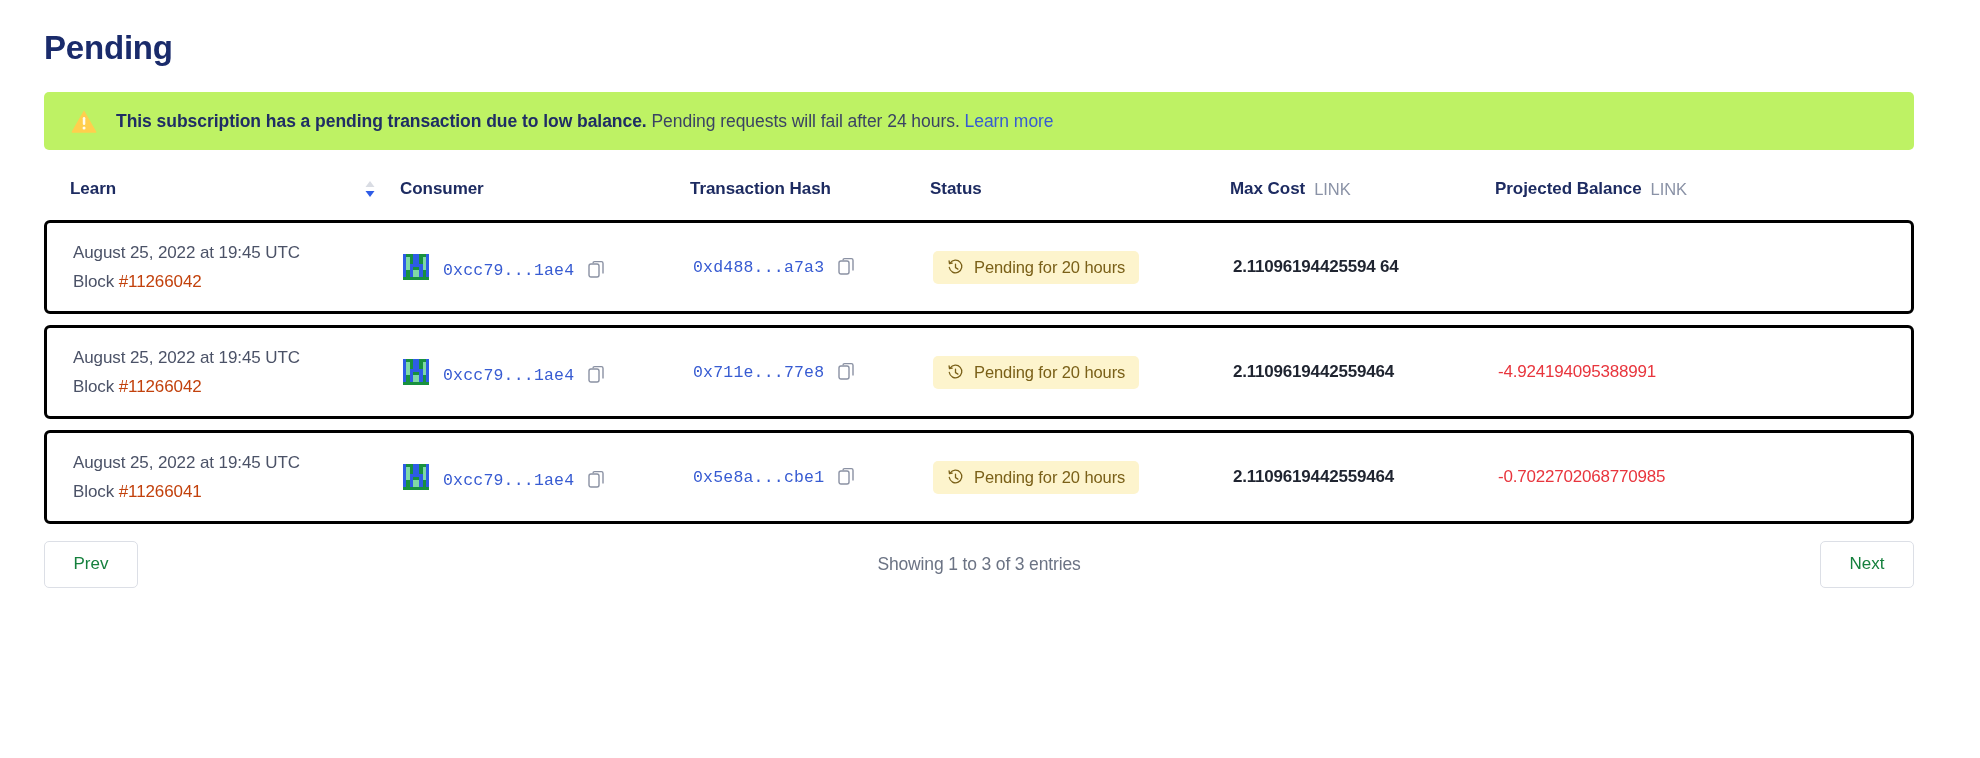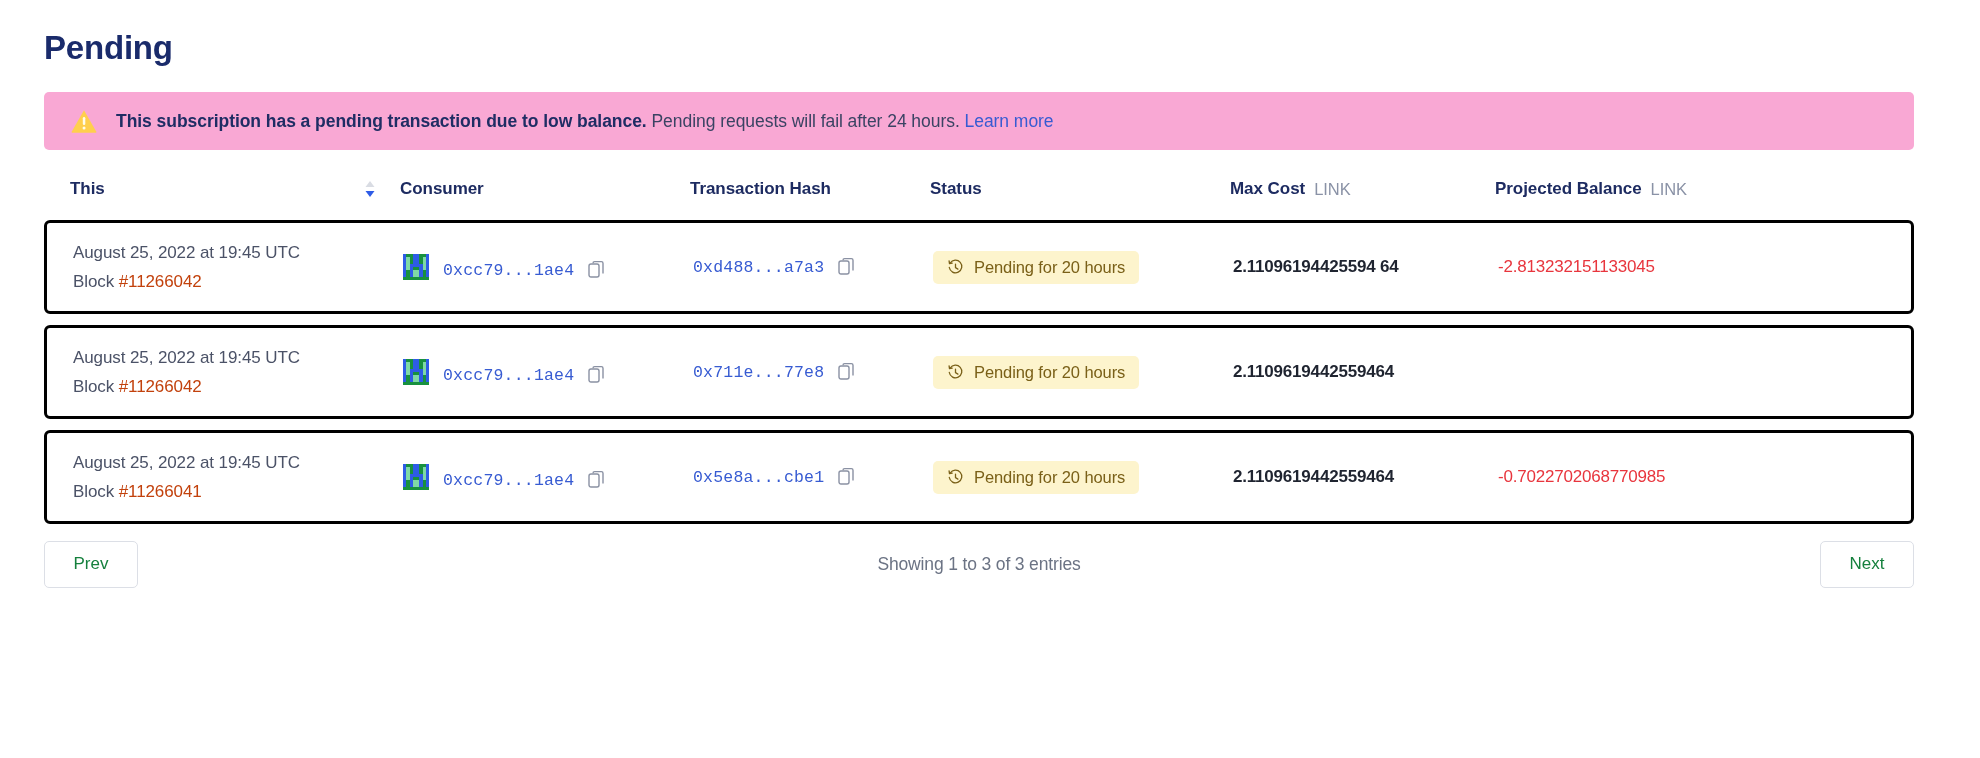--- a/index.html
+++ b/index.html
@@ -33,21 +33,21 @@
     line-height: 44px;
     font-weight: 700;
     color: #1a2b6b;
     letter-spacing: -0.2px;
   }
 
   
   .banner {
     margin-top: 22px;
     height: 58px;
-    background: #f9a8d4;
+    background: #bef264;
     border-radius: 5px;
     display: flex;
     align-items: center;
     padding: 0 26px;
     box-sizing: border-box;
   }
   .banner-icon {
     flex: 0 0 auto;
     width: 28px;
     height: 28px;
@@ -252,21 +252,21 @@
       <span>This subscription has a pending transaction due to low balance.</span>
       <span class="muted">Pending requests will fail after 24 hours.</span>
       <a class="banner-link" href="#">Learn more</a>
     </div>
   </div>
 
   <div class="table">
 
     <div class="row-grid thead">
       <div class="th">
-        <span>This</span>
+        <span>Learn</span>
         <span class="sort-icon">
           <svg viewBox="0 0 12 20" width="12" height="20" aria-hidden="true">
             <path d="M6 2 L10.5 8 L1.5 8 Z" fill="#d9dce3"></path>
             <path d="M6 18 L1.5 12 L10.5 12 Z" fill="#2e5ce6"></path>
           </svg>
         </span>
       </div>
       <div class="th">
         <span>Consumer</span>
       </div>
@@ -333,21 +333,20 @@
             <svg viewBox="0 0 17 17" width="17" height="17" aria-hidden="true">
               <path d="M3.2 4.1 A6.3 6.3 0 1 1 2.3 8.5" fill="none" stroke="#7a6018" stroke-width="1.3" stroke-linecap="round"></path>
               <path d="M2.1 1.9 L2.5 4.7 L5.2 4.1" fill="none" stroke="#7a6018" stroke-width="1.3" stroke-linecap="round" stroke-linejoin="round"></path>
               <path d="M8.5 5.2 L8.5 8.6 L10.9 10.1" fill="none" stroke="#7a6018" stroke-width="1.3" stroke-linecap="round"></path>
             </svg>
           </span>
           <span>Pending for 20 hours</span>
         </span>
       </div>
       <div class="cell-cost">2.11096194425594 64</div>
-      <div class="cell-balance">-2.813232151133045</div>
     </div>
 
     <div class="row-grid trow">
       <div class="cell-time">
         <div class="line1">August 25, 2022 at 19:45 UTC</div>
         <div class="line2">
           <span>Block</span>
           <a class="block-link" href="#">#11266042</a>
         </div>
       </div>
@@ -390,20 +389,21 @@
             <svg viewBox="0 0 17 17" width="17" height="17" aria-hidden="true">
               <path d="M3.2 4.1 A6.3 6.3 0 1 1 2.3 8.5" fill="none" stroke="#7a6018" stroke-width="1.3" stroke-linecap="round"></path>
               <path d="M2.1 1.9 L2.5 4.7 L5.2 4.1" fill="none" stroke="#7a6018" stroke-width="1.3" stroke-linecap="round" stroke-linejoin="round"></path>
               <path d="M8.5 5.2 L8.5 8.6 L10.9 10.1" fill="none" stroke="#7a6018" stroke-width="1.3" stroke-linecap="round"></path>
             </svg>
           </span>
           <span>Pending for 20 hours</span>
         </span>
       </div>
       <div class="cell-cost">2.1109619442559464</div>
+      <div class="cell-balance">-4.924194095388991</div>
     </div>
 
     <div class="row-grid trow">
       <div class="cell-time">
         <div class="line1">August 25, 2022 at 19:45 UTC</div>
         <div class="line2">
           <span>Block</span>
           <a class="block-link" href="#">#11266041</a>
         </div>
       </div>

